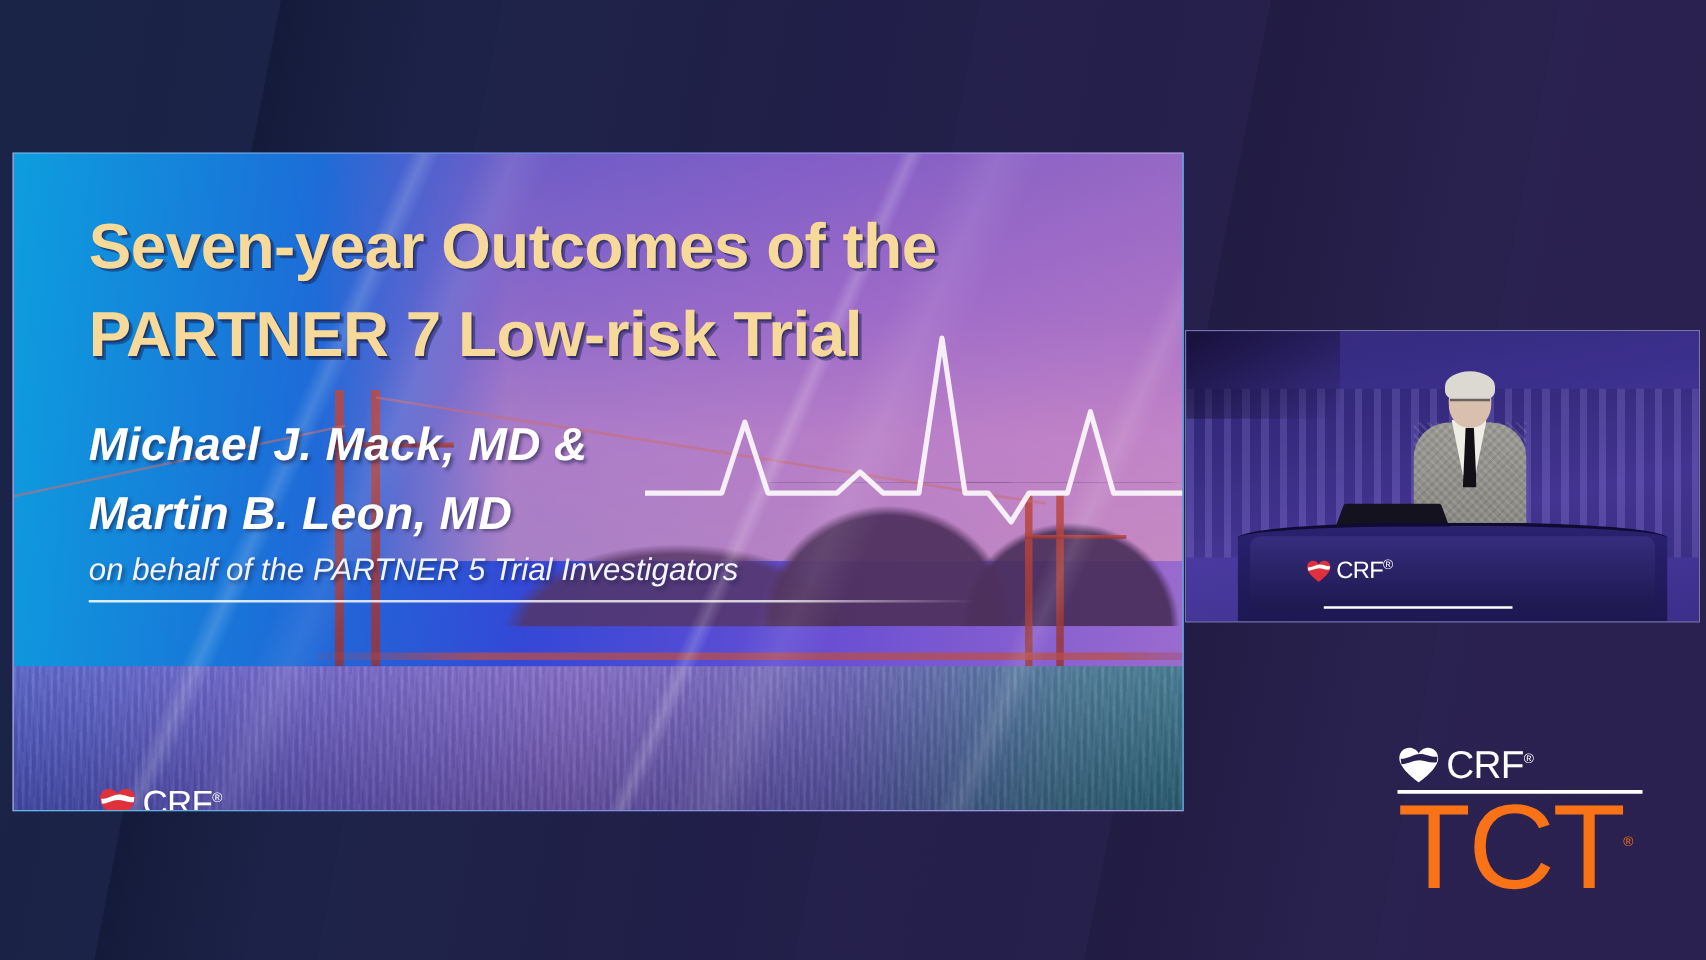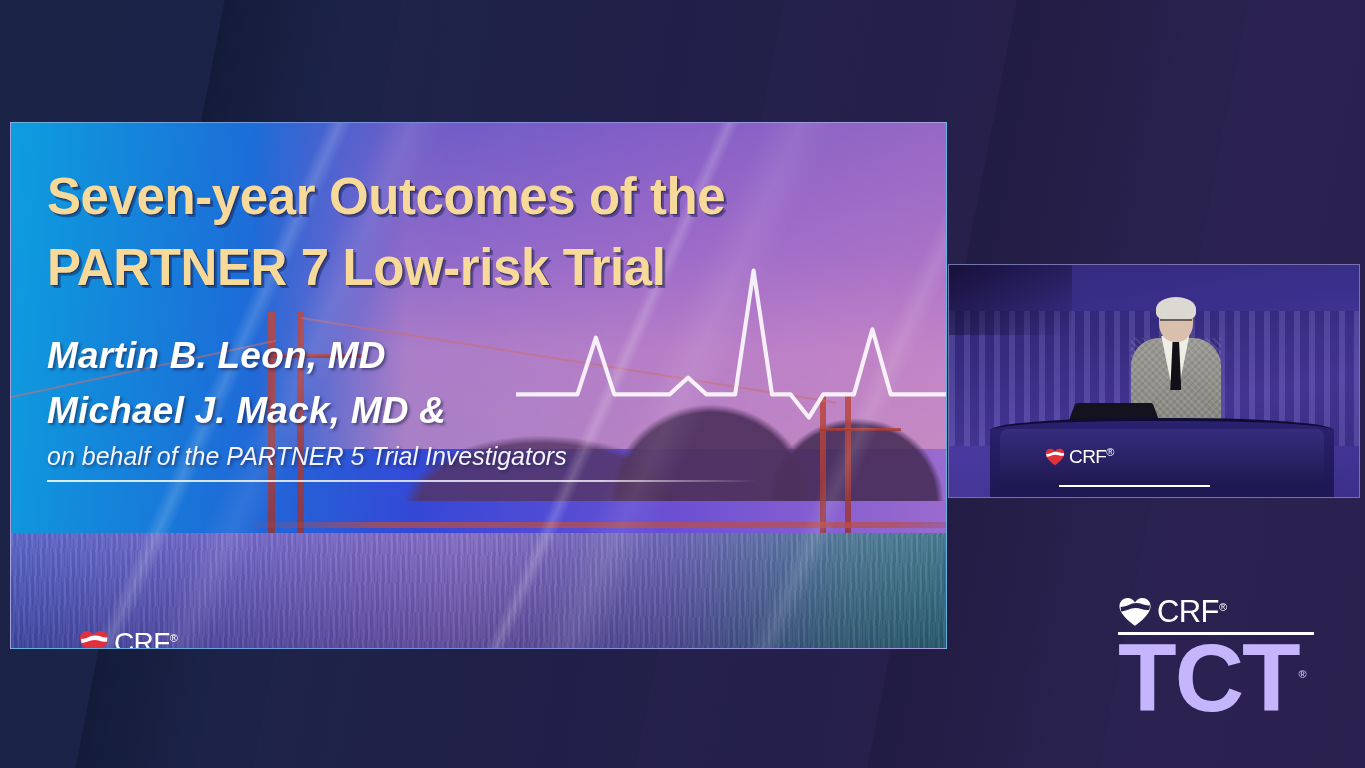--- a/index.html
+++ b/index.html
@@ -67,21 +67,21 @@
   #streaks i{ position:absolute; top:-30%; height:170%; transform:skewX(-24deg); }
   #streaks .s1{ left:20%; width:26px; background:linear-gradient(90deg,rgba(255,255,255,.00),rgba(255,255,255,.16),rgba(255,255,255,.00)); }
   #streaks .s2{ left:26%; width:60px; background:linear-gradient(90deg,rgba(255,255,255,.00),rgba(255,255,255,.07),rgba(255,255,255,.00)); }
   #streaks .s3{ left:62%; width:20px; background:linear-gradient(90deg,rgba(255,255,255,.00),rgba(255,255,255,.18),rgba(255,255,255,.00)); }
   #streaks .s4{ left:67%; width:70px; background:linear-gradient(90deg,rgba(255,255,255,.00),rgba(255,255,255,.08),rgba(255,255,255,.00)); }
   #streaks .s5{ left:90%; width:34px; background:linear-gradient(90deg,rgba(255,255,255,.00),rgba(255,255,255,.10),rgba(255,255,255,.00)); }
 
   #ecg{ position:absolute; left:54%; top:26%; width:46%; height:34%; }
 
   
-  #slide-text{ position:absolute; left:36px; top:38px; width:860px; }
+  #slide-text{ position:absolute; left:60px; top:38px; width:860px; }
   .ttl{
     font-size:51px; font-weight:bold; letter-spacing:-.4px;
     color:#f7d99a; line-height:1.40;
     text-shadow:3px 3px 0 rgba(25,30,80,.45), 1px 1px 1px rgba(20,24,70,.6);
   }
   .author{
     font-size:37px; font-weight:bold; font-style:italic; color:#ffffff;
     line-height:1.50; letter-spacing:.2px;
     text-shadow:2px 2px 3px rgba(25,28,70,.55);
   }
@@ -93,21 +93,21 @@
   #rule{ margin-top:9px; width:710px; height:2px;
          background:linear-gradient(90deg,rgba(255,255,255,.85),rgba(255,255,255,.75) 78%,rgba(255,255,255,0)); }
 
   
   #slide-logo{ position:absolute; left:68px; top:506px; display:flex; align-items:flex-start; }
   .lock{ display:flex; flex-direction:column; }
   .crf-row{ display:flex; align-items:center; gap:5px; }
   .crf-word{ color:#fff; font-size:28px; font-weight:normal; letter-spacing:-.6px; line-height:1; }
   .reg{ font-size:11px; vertical-align:super; }
   .crf-line{ margin-top:5px; height:3px; background:#fff; }
-  .tct-word{ color:#c4b5fd; font-weight:bold; line-height:.86; letter-spacing:-2px; }
+  .tct-word{ color:#f97316; font-weight:normal; line-height:.86; letter-spacing:-2px; }
 
   
   #video{
     position:absolute; left:948px; top:264px; width:412px; height:234px;
     border:1px solid rgba(190,200,235,.5); overflow:hidden;
     background:#2b1f6b;
   }
   #vbg{ position:absolute; inset:0;
     background:linear-gradient(170deg,#342a7c 0%,#3b2f8c 30%,#4a3aa0 60%,#3c2f8a 100%); }
   #vcurtain{ position:absolute; left:0; right:0; top:20%; bottom:22%;
@@ -188,22 +188,22 @@
       <i class="s2"></i>
       <i class="s3"></i>
       <i class="s4"></i>
       <i class="s5"></i>
   </div>
 
   <div id="slide-text">
     <div class="ttl">Seven-year Outcomes of the</div>
     <div class="ttl">PARTNER 7 Low-risk Trial</div>
     <div id="authors">
+      <div class="author">Michael J. Mack, MD &amp;</div>
       <div class="author">Martin B. Leon, MD</div>
-      <div class="author">Michael J. Mack, MD &amp;</div>
       <div class="behalf">on behalf of the PARTNER 5 Trial Investigators</div>
       <div id="rule"></div>
     </div>
   </div>
 
   <div id="slide-logo">
     <div class="lock">
       <div class="crf-row">
         <svg width="30" height="27" viewBox="0 0 30 27">
           <path d="M15 26 C15 26 1 16.5 1 8.6 C1 3.8 4.6 1 8.3 1 C11.2 1 13.7 2.7 15 5 C16.3 2.7 18.8 1 21.7 1 C25.4 1 29 3.8 29 8.6 C29 16.5 15 26 15 26 Z" fill="#e0303c"></path>

